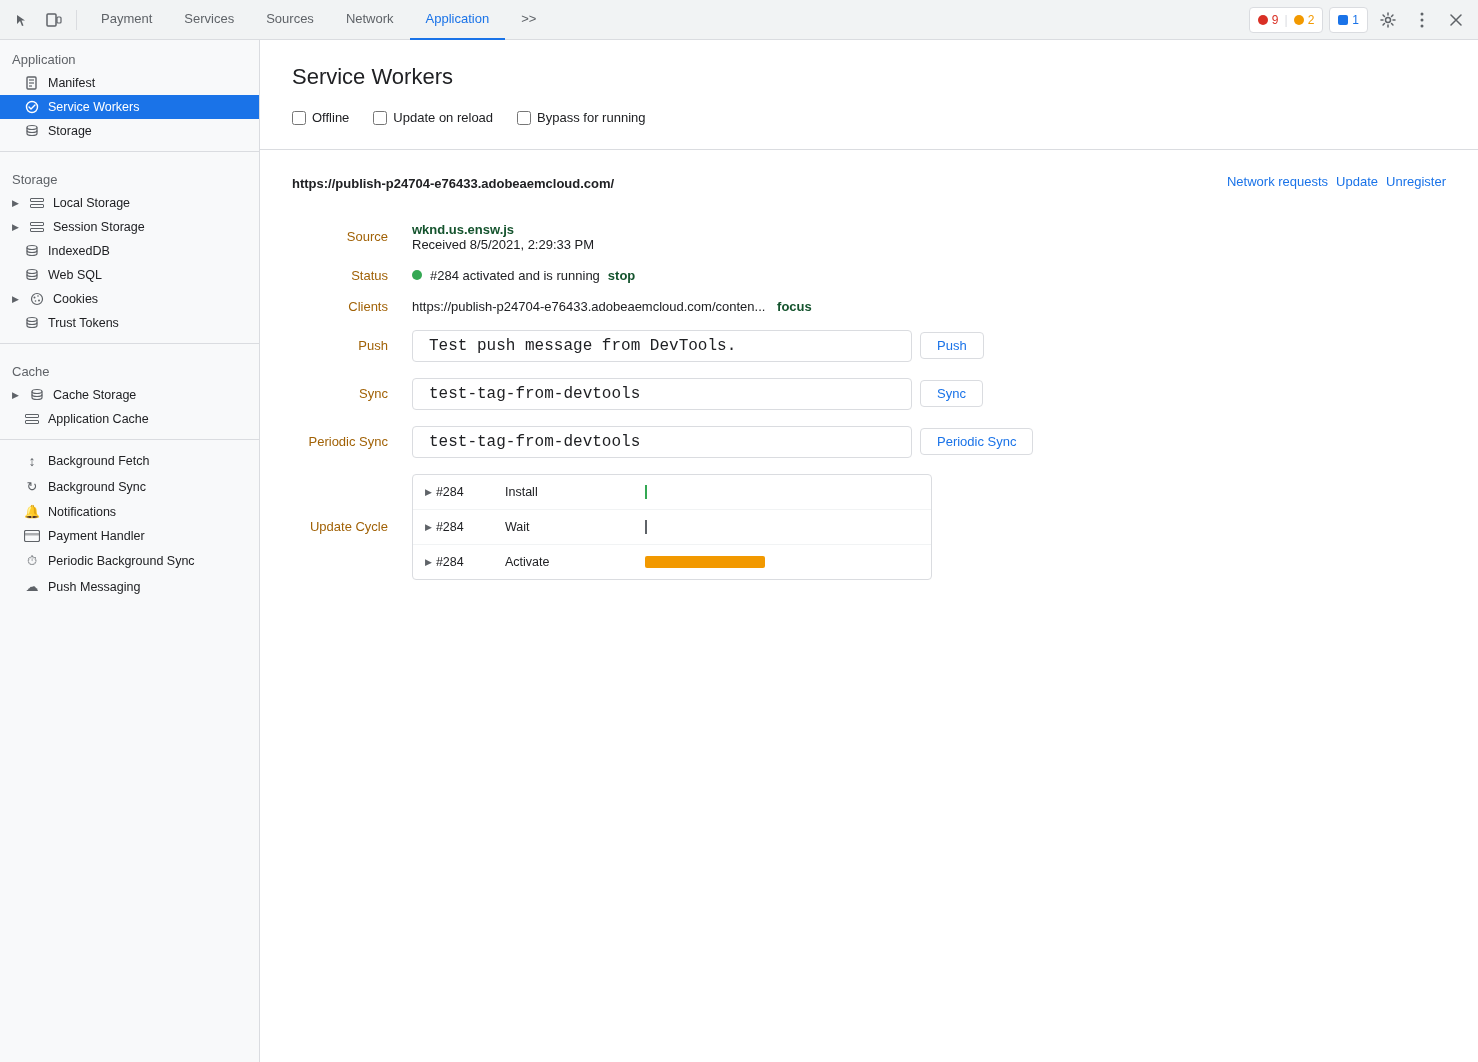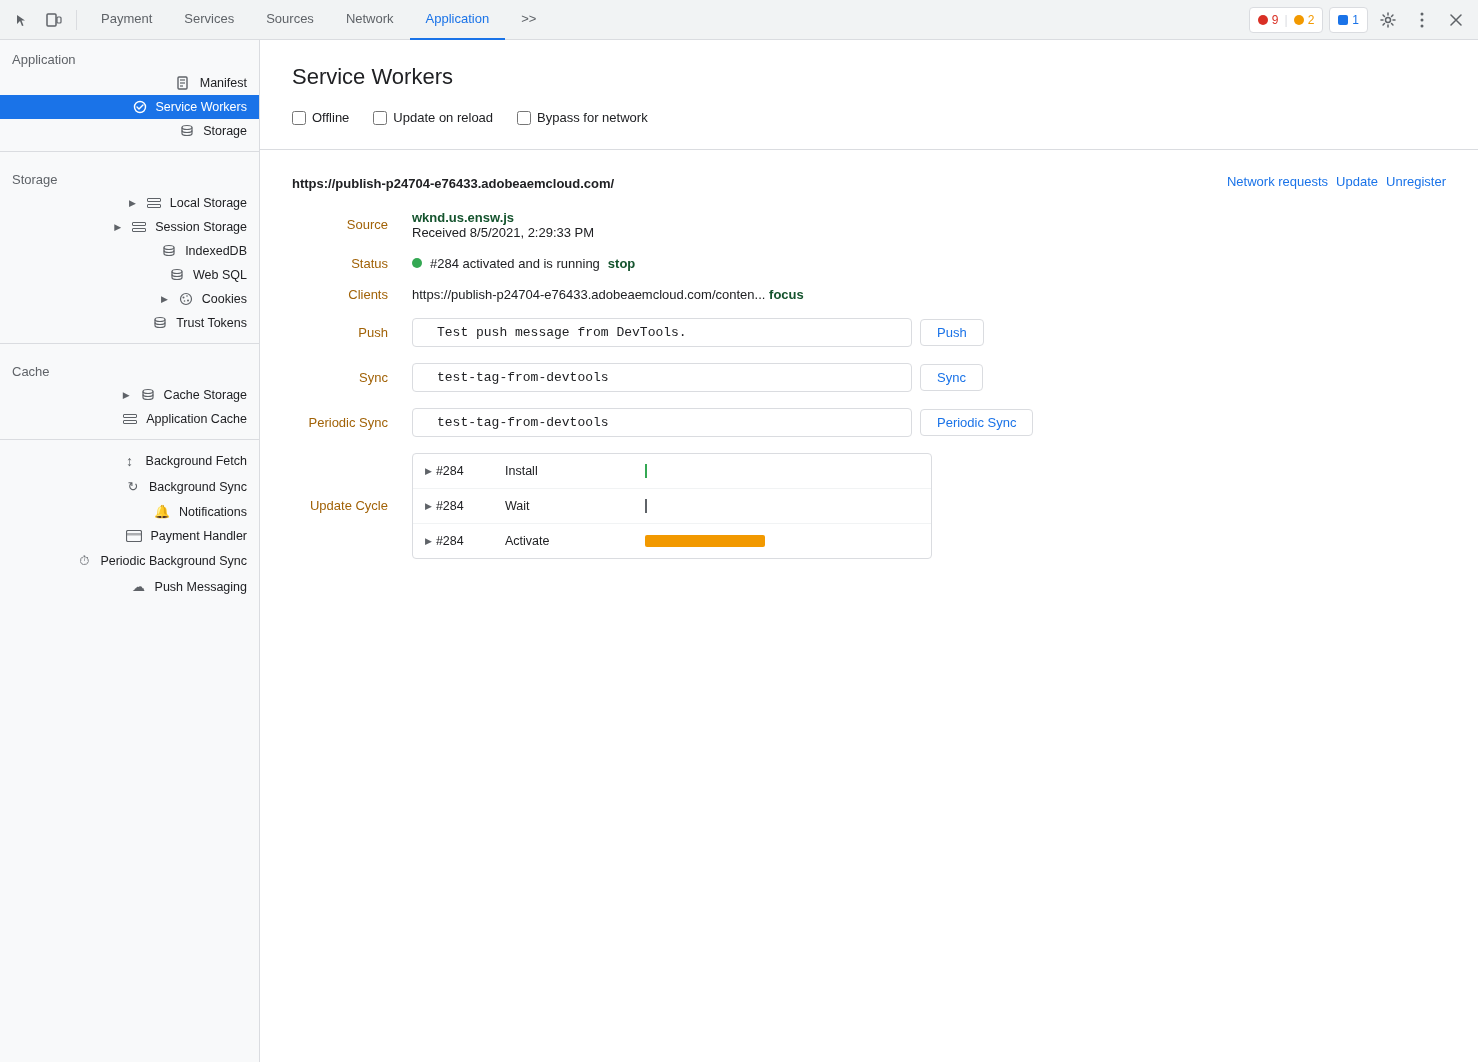--- a/index.html
+++ b/index.html
@@ -104,21 +104,20 @@
     .sidebar-item {
       display: flex;
       align-items: center;
       gap: 8px;
       padding: 5px 12px 5px 24px;
       cursor: pointer;
       color: #202124;
       font-size: 12.5px;
       border-radius: 0;
       position: relative;
-      justify-content: flex-end;
     }
     .sidebar-item.active {
       background: #1a73e8;
       color: white;
     }
     .sidebar-item.active .sidebar-icon { color: white; }
     .sidebar-item.has-arrow { padding-left: 12px; }
     .sidebar-arrow {
       font-size: 9px;
       color: #5f6368;
@@ -175,21 +174,21 @@
       height: 1px;
       background: #dadce0;
       margin: 0 -32px 24px -32px;
     }
 
     
     .sw-entry {
       display: flex;
       justify-content: space-between;
       align-items: flex-start;
-      margin-bottom: 8px;
+      margin-bottom: 20px;
       text-align: center;
     }
     .sw-url {
       font-weight: 600;
       font-size: 13px;
       color: #202124;
       line-height: 1.5;
     }
     .sw-actions {
       display: flex;
@@ -244,22 +243,22 @@
     }
 
     
     .input-row {
       display: flex;
       align-items: center;
       gap: 8px;
     }
     .sw-input {
       font-family: 'Courier New', monospace;
-      font-size: 13px;
-      padding: 6px 24px;
+      font-size: 16px;
+      padding: 6px 16px;
       border: 1px solid #dadce0;
       border-radius: 4px;
       flex: 1;
       max-width: 500px;
       color: #202124;
       outline: none;
     }
     .sw-btn {
       padding: 5px 16px;
       border: 1px solid #dadce0;
@@ -556,21 +555,21 @@
       <label class="checkbox-label">
         <input type="checkbox" style="">
         <span>Offline</span>
       </label>
       <label class="checkbox-label">
         <input type="checkbox" style="">
         <span>Update on reload</span>
       </label>
       <label class="checkbox-label">
         <input type="checkbox" style="">
-        <span>Bypass for network</span>
+        <span>Bypass for running</span>
       </label>
     </div>
 
     <div class="content-divider"></div>
 
     <div class="sw-entry">
       <div class="sw-url">https://publish-p24704-e76433.adobeaemcloud.com/</div>
       <div class="sw-actions">
         <a class="sw-action-link">Network requests</a>
         <a class="sw-action-link">Update</a>
@@ -592,21 +591,21 @@
         <div class="status-row">
           <span class="status-dot"></span>
           <span>#284 activated and is running</span>
           <a class="sw-action-link">stop</a>
         </div>
       </div>
 
       <div class="field-label">Clients</div>
       <div class="field-value">
         <span>https://publish-p24704-e76433.adobeaemcloud.com/conten...</span>
-        <a class="sw-action-link" style="">focus</a>
+        <a class="sw-action-link" style="margin-left: 8px;">focus</a>
       </div>
 
       <div class="field-label">Push</div>
       <div class="field-value">
         <div class="input-row">
           <input type="text" class="sw-input" value="Test push message from DevTools." style="">
           <button class="sw-btn">Push</button>
         </div>
       </div>
 

